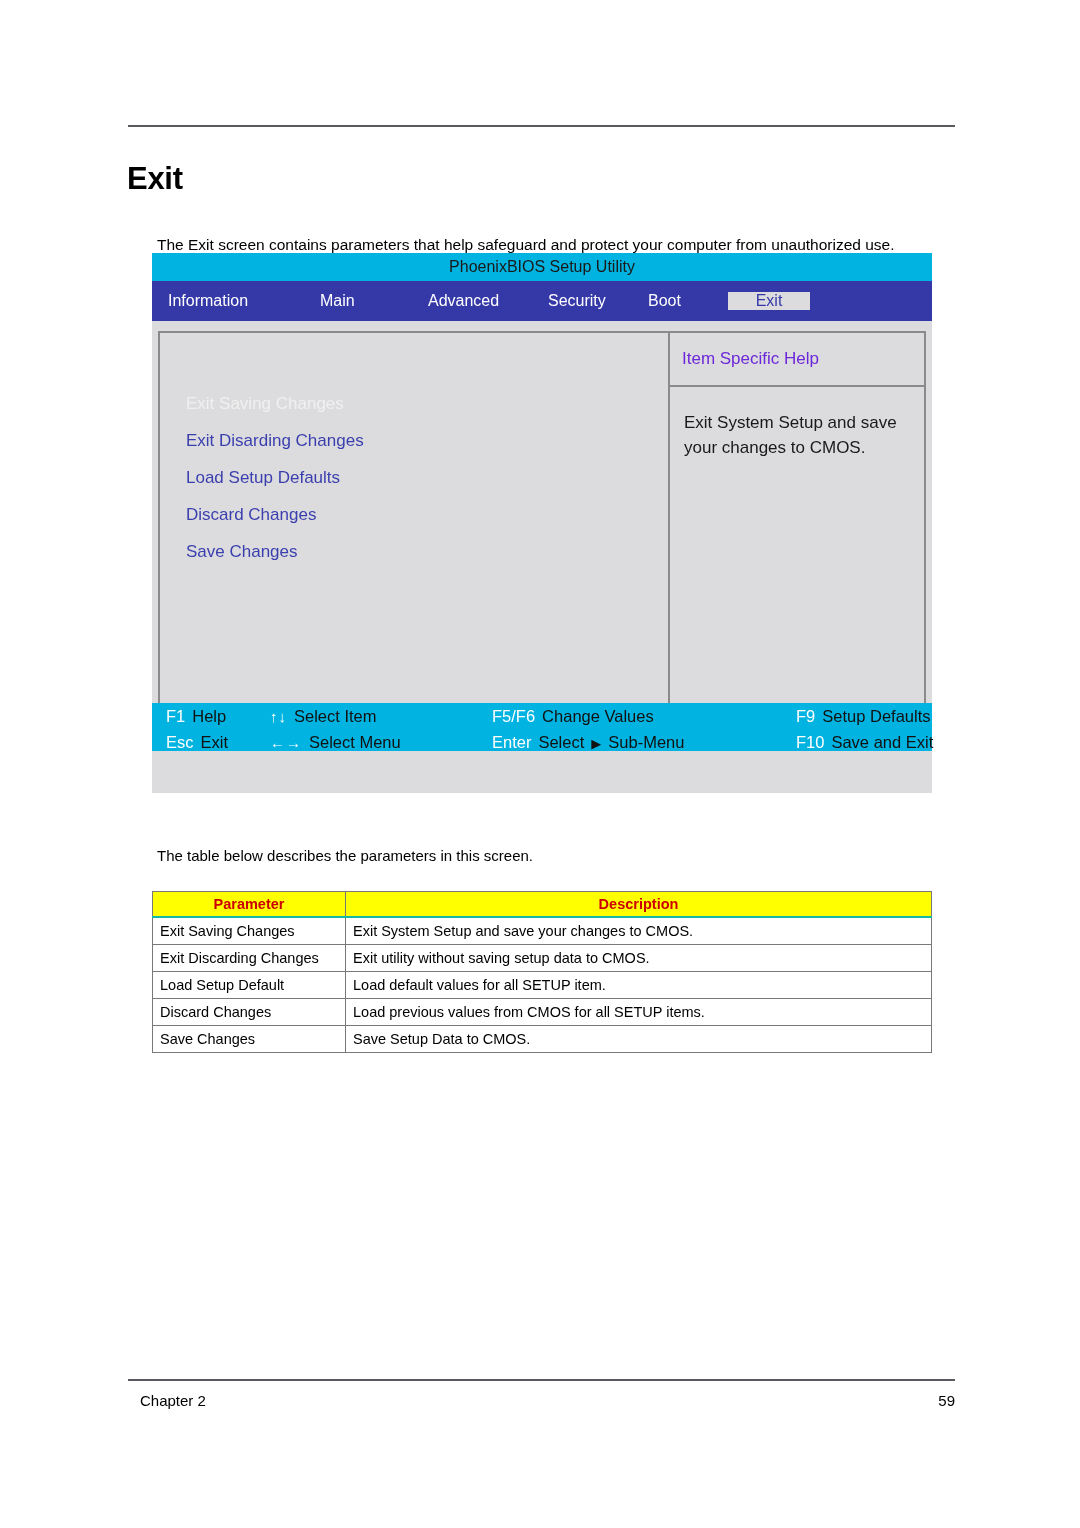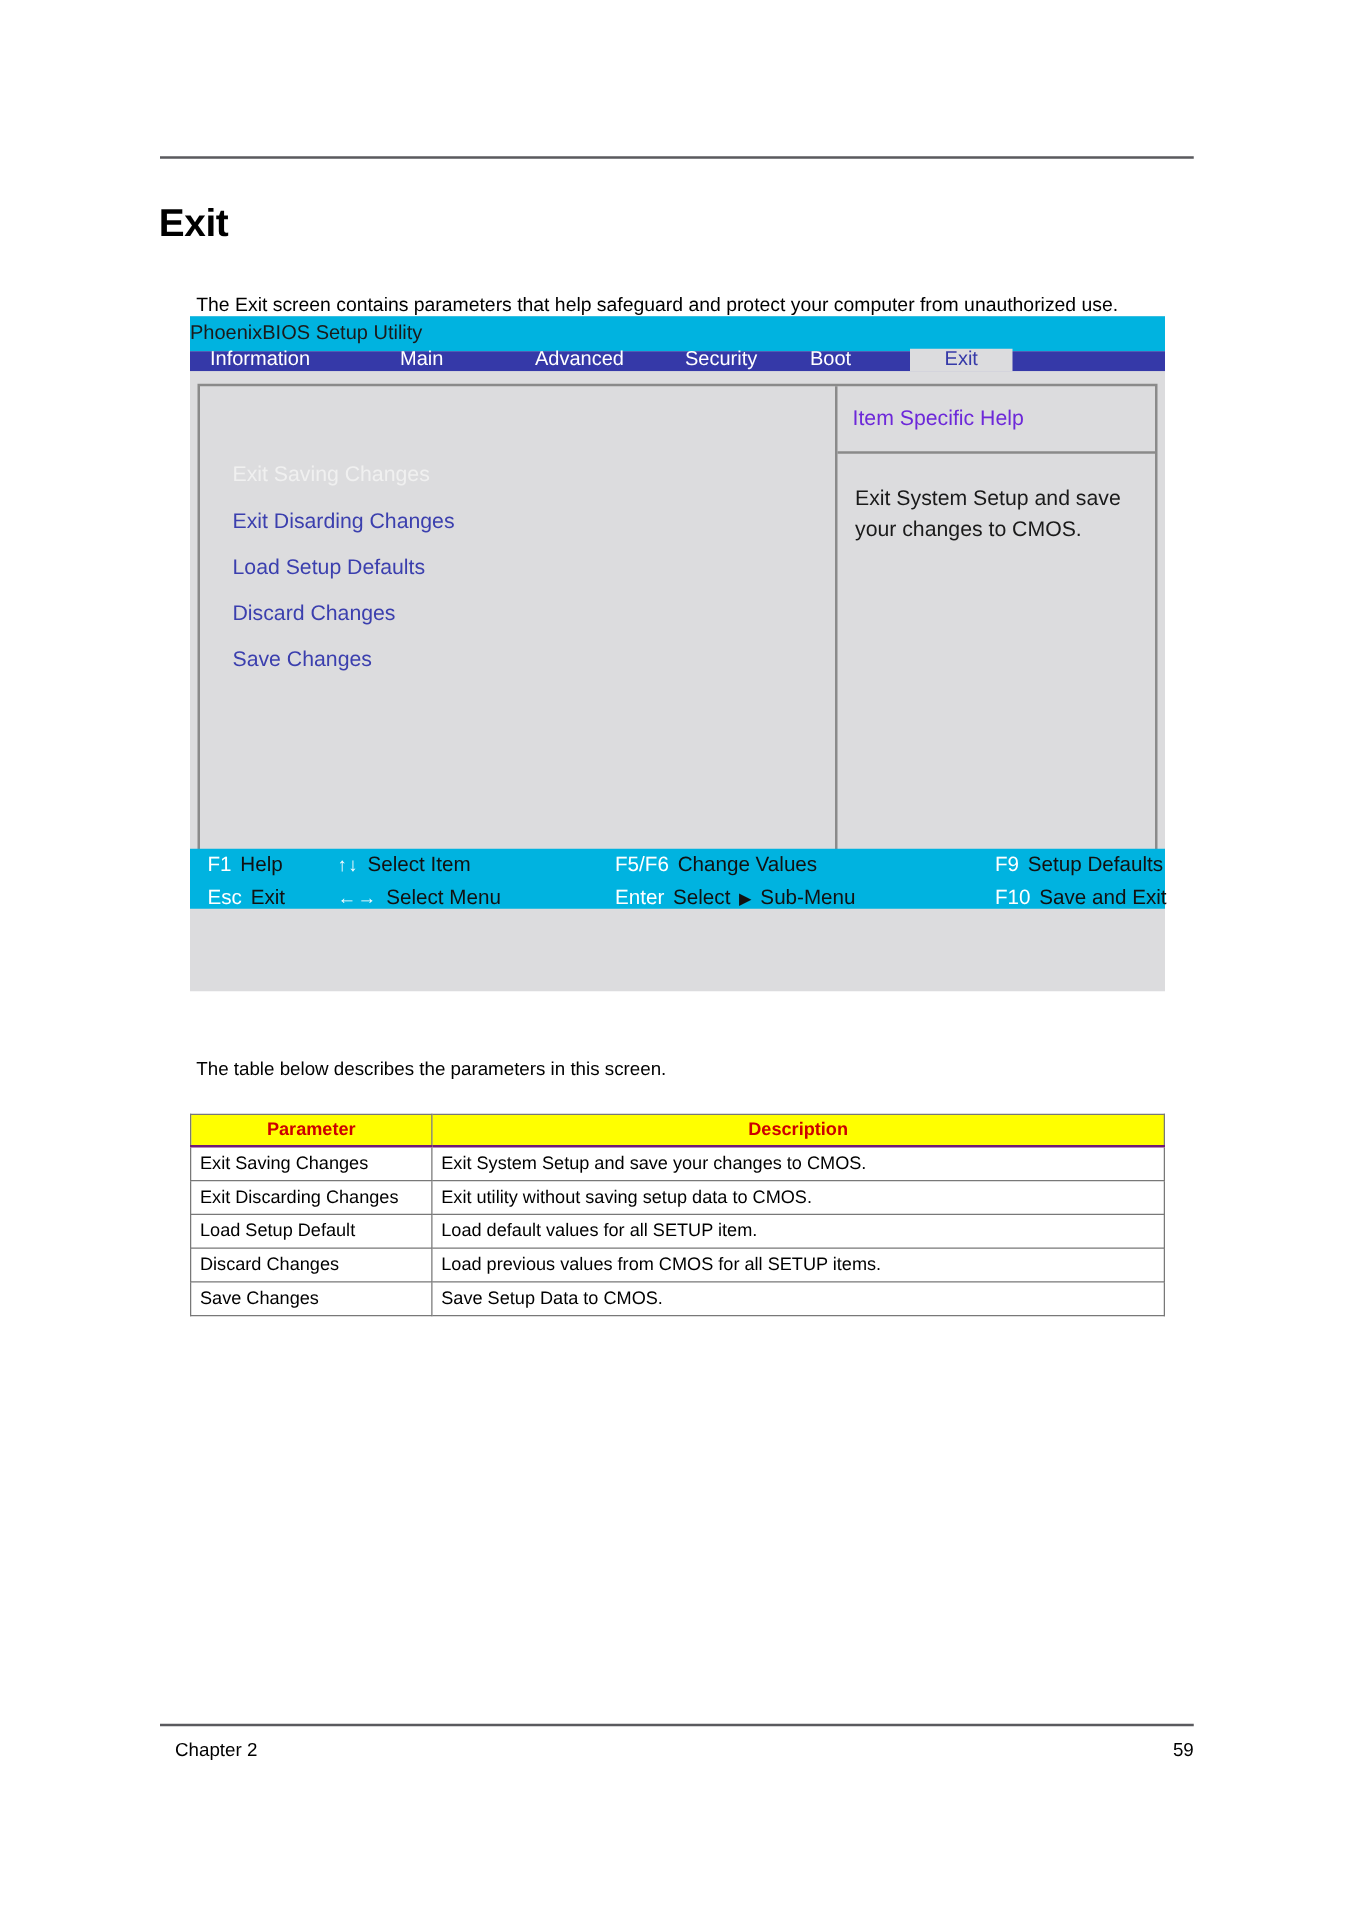--- a/index.html
+++ b/index.html
@@ -54,27 +54,27 @@
     width: 780px; height: 540px;
     background: #dcdcde;
   }
   .bios-titlebar {
     height: 28px;
     background: #00b3e0;
     color: #1a1a1a;
     font-size: 16px;
     display: flex;
     align-items: center;
-    justify-content: flex-start;
+    justify-content: center;
   }
   .bios-tabs {
-    height: 16px;
+    height: 40px;
     background: #3539a8;
     display: flex;
-    align-items: flex-end;
+    align-items: center;
     position: relative;
   }
   .bios-tab {
     color: #ffffff;
     font-size: 16px;
     display: flex;
     align-items: center;
     padding: 0 0 0 0;
     white-space: nowrap;
   }
@@ -191,21 +191,21 @@
     text-align: left;
     font-weight: normal;
     height: 25px;
   }
   .ptable thead th {
     background: #ffff00;
     color: #cc0000;
     font-weight: bold;
     text-align: center;
     font-size: 14.5px;
-    border-bottom: 2px solid #701a75;
+    border-bottom: 2px solid #14b8a6;
     padding: 4px 7px;
   }
   .ptable col.c-param { width: 193px; }
 
   
   .page-rule-bottom {
     position: absolute;
     left: 128px; top: 1379px;
     width: 827px; height: 1.5px;
     background: #5a5a5e;

